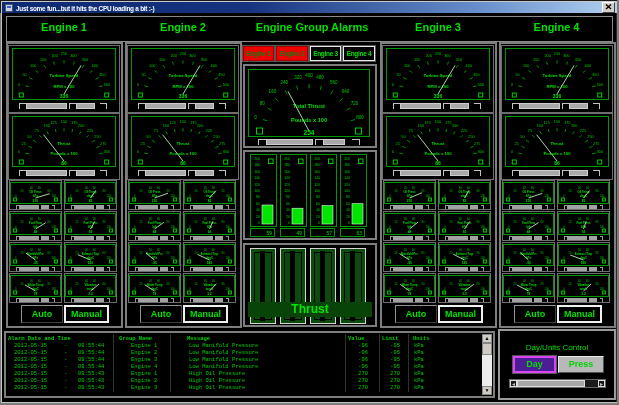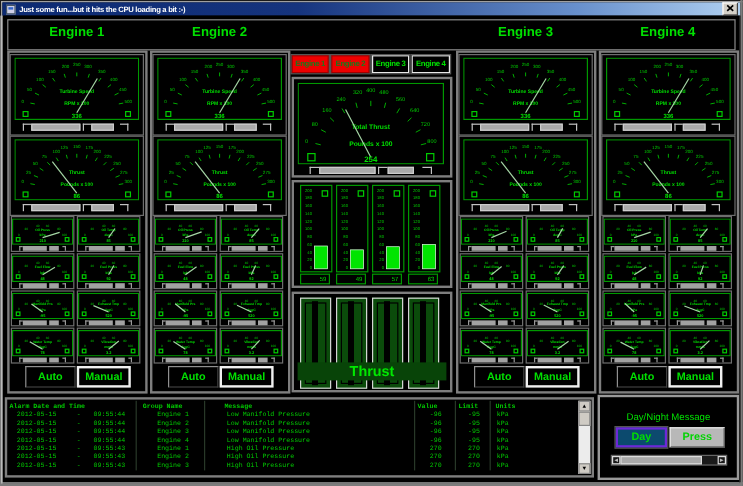--- a/index.html
+++ b/index.html
@@ -11,20 +11,21 @@
         <svg width="11" height="8" style="display:block">
           <path d="M3 1.5 L8 6 M8 1.5 L3 6" stroke="#000" stroke-width="1.4"></path>
         </svg>
       </div>
     </div>
   </div>
 <div id="client" style="position:absolute;left:3px;top:13px;width:613px;height:389px;background:#000">
     <div style="position:absolute;left:3px;top:3px;width:605px;height:24px;border:1px solid #8a8a8a;background:#000"></div>
     <div style="position:absolute;left:3px;top:8px;width:116px;text-align:center;color:#00e000;font-weight:bold;font-size:11px;font-family:'Liberation Sans',sans-serif">Engine 1</div>
     <div style="position:absolute;left:122px;top:8px;width:116px;text-align:center;color:#00e000;font-weight:bold;font-size:11px;font-family:'Liberation Sans',sans-serif">Engine 2</div>
+    <div style="position:absolute;left:239px;top:8px;width:140px;text-align:center;color:#00e000;font-weight:bold;font-size:11px;font-family:'Liberation Sans',sans-serif">Engine Group Alarms</div>
     <div style="position:absolute;left:377px;top:8px;width:116px;text-align:center;color:#00e000;font-weight:bold;font-size:11px;font-family:'Liberation Sans',sans-serif">Engine 3</div>
     <div style="position:absolute;left:496px;top:8px;width:115px;text-align:center;color:#00e000;font-weight:bold;font-size:11px;font-family:'Liberation Sans',sans-serif">Engine 4</div>
     <div style="position:absolute;left:3px;top:29px;width:113px;height:282px;border:2px solid #7e7e7e;background:#000">
       <div style="position:absolute;left:0px;top:1px;width:110px;height:66px;border:1px solid #6e6e6e">
         <div style="position:absolute;left:3px;top:2px;width:104px;height:52px">
           <svg width="104" height="52" style="position:absolute;left:0;top:0">
             <rect x="0.5" y="0.5" width="103" height="51" fill="none" stroke="#009800" stroke-width="1"></rect>
             <text x="5.9" y="37.7" font-size="3.8" fill="#00cc00" text-anchor="start" font-family="Liberation Sans,sans-serif">0</text>
             <line x1="17.0" y1="38.6" x2="13.3" y2="37.9" stroke="#00cc00" stroke-width="0.7"></line>
             <text x="10.5" y="27.8" font-size="3.8" fill="#00cc00" text-anchor="start" font-family="Liberation Sans,sans-serif">50</text>
@@ -1411,22 +1412,22 @@
       <div style="position:absolute;left:339px;top:1px;width:1px;height:58px;background:#283828"></div>
       <div style="position:absolute;left:373px;top:1px;width:1px;height:58px;background:#283828"></div>
       <div style="position:absolute;left:402px;top:1px;width:1px;height:58px;background:#283828"></div>
       <div style="position:absolute;right:1px;top:1px;width:10px;height:61px;background:#ececec">
         <div style="position:absolute;left:0;top:0;width:10px;height:9px;background:#cfcbc4;border:1px solid #888;box-sizing:border-box;font-size:5px;text-align:center;line-height:8px;color:#000">▲</div>
         <div style="position:absolute;left:0;top:9px;width:10px;height:12px;background:#cfcbc4;border:1px solid #888;box-sizing:border-box"></div>
         <div style="position:absolute;left:0;bottom:0;width:10px;height:9px;background:#cfcbc4;border:1px solid #888;box-sizing:border-box;font-size:5px;text-align:center;line-height:8px;color:#000">▼</div>
       </div>
     </div>
     <div style="position:absolute;left:495px;top:316px;width:114px;height:67px;border:2px solid #999;background:#000;font-family:'Liberation Sans',sans-serif">
-      <div style="position:absolute;left:0;top:12px;width:100%;text-align:center;color:#00e000;font-size:8px">Day/Night Message</div>
-      <div style="position:absolute;left:13px;top:25px;width:43px;height:17px;background:#0c4a6e;border:2px solid #6d28d9;outline:1px solid #555;color:#00e000;font-weight:bold;font-size:9px;text-align:center;line-height:13px;box-sizing:border-box">Day</div>
+      <div style="position:absolute;left:0;top:12px;width:100%;text-align:center;color:#00e000;font-size:8px">Day/Units Control</div>
+      <div style="position:absolute;left:13px;top:25px;width:43px;height:17px;background:#4c1d95;border:2px solid #d946ef;outline:1px solid #555;color:#00e000;font-weight:bold;font-size:9px;text-align:center;line-height:13px;box-sizing:border-box">Day</div>
       <div style="position:absolute;left:58px;top:25px;width:46px;height:17px;background:#b8b8b8;border:1px solid #e8e8e8;border-right-color:#505050;border-bottom-color:#505050;color:#00d400;font-weight:bold;font-size:9px;text-align:center;line-height:15px;box-sizing:border-box">Press</div>
       <div style="position:absolute;left:9px;top:48px;width:97px;height:9px;background:#1a1a1a;border:1px solid #666;box-sizing:border-box">
         <div style="position:absolute;left:0;top:0;width:7px;height:7px;border:1px solid #ddd;color:#bbb;font-size:5px;text-align:center;line-height:6px;box-sizing:border-box">◄</div>
         <div style="position:absolute;left:7px;top:0;width:68px;height:7px;background:#a8a8a8;border:1px solid #ddd;box-sizing:border-box"></div>
         <div style="position:absolute;right:0;top:0;width:7px;height:7px;border:1px solid #ddd;color:#bbb;font-size:5px;text-align:center;line-height:6px;box-sizing:border-box">►</div>
       </div>
     </div>
   </div>
 <div style="position:absolute;left:0;top:402px;width:619px;height:1px;background:#c4c4c4"></div>
 <div style="position:absolute;left:0;top:403px;width:619px;height:2px;background:#7c7c7c"></div>

